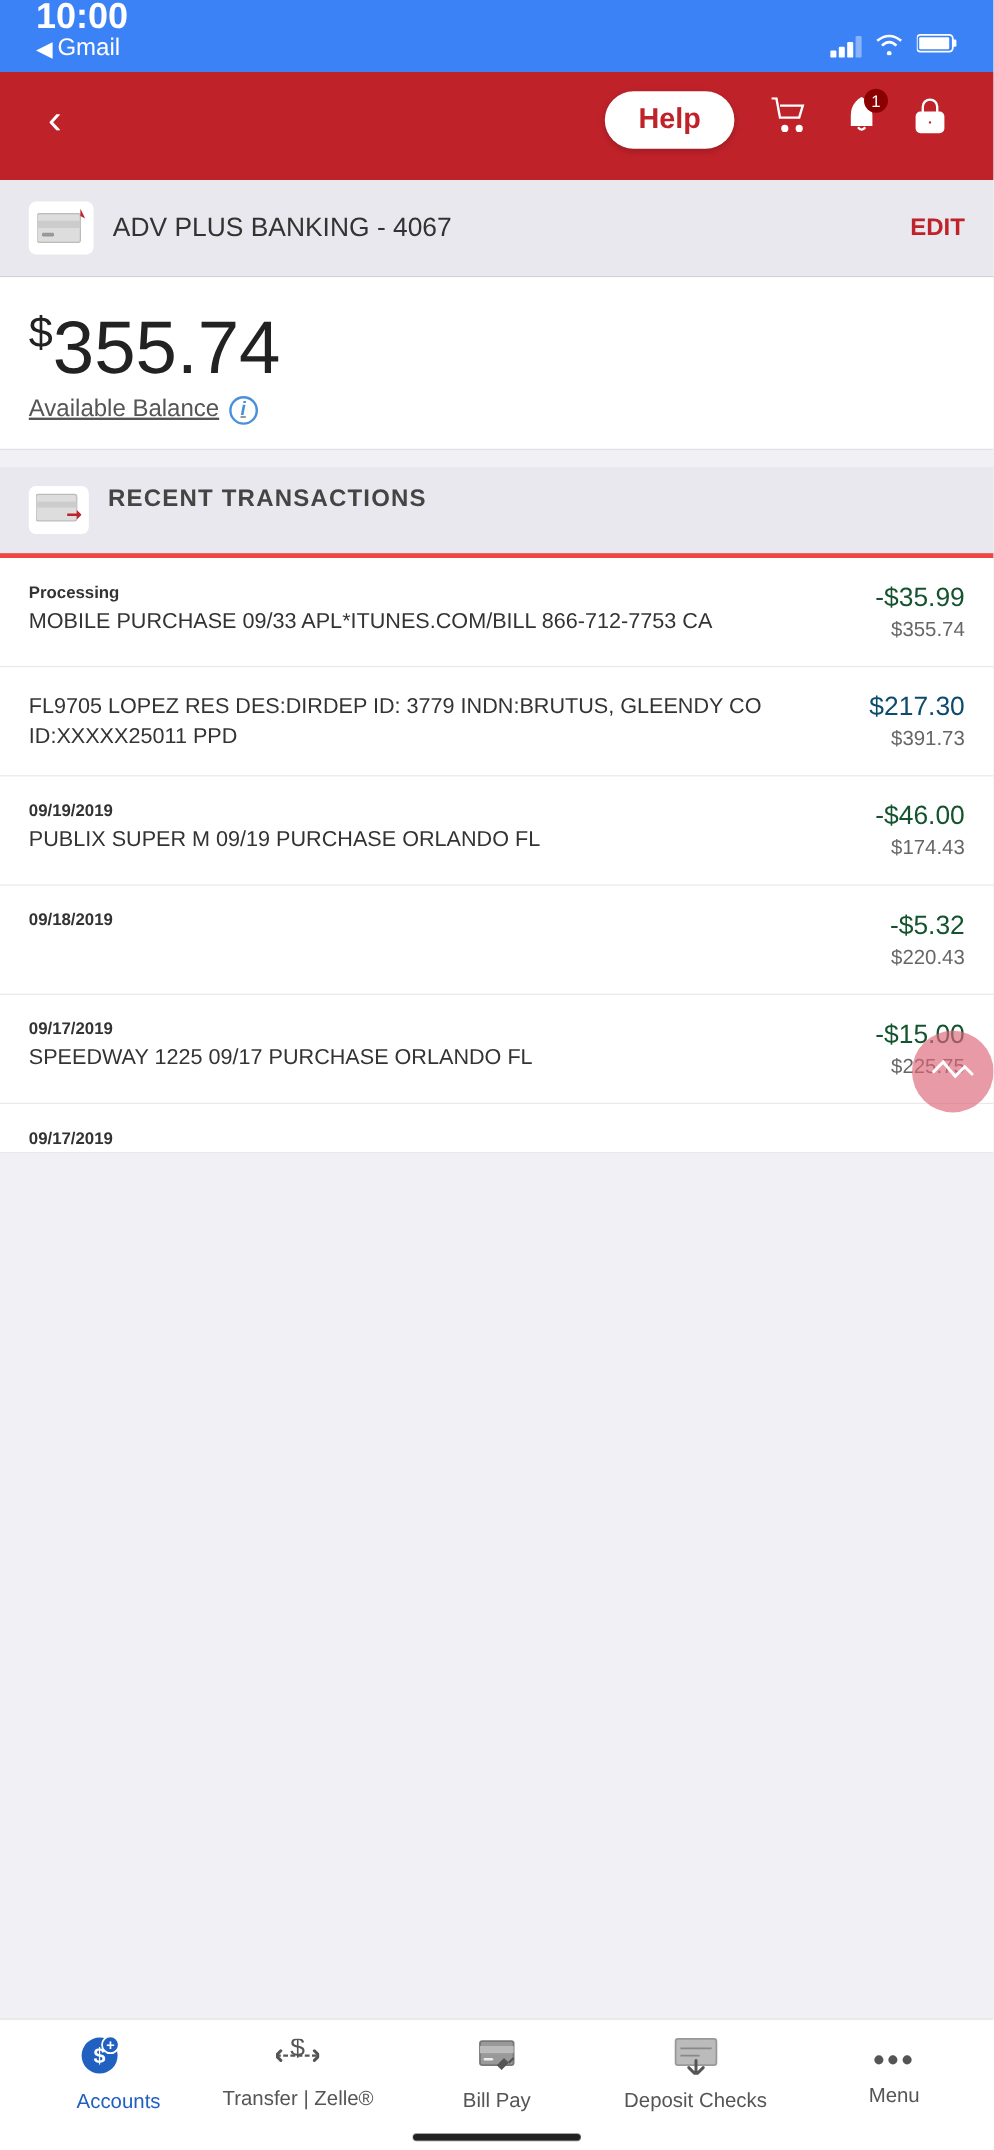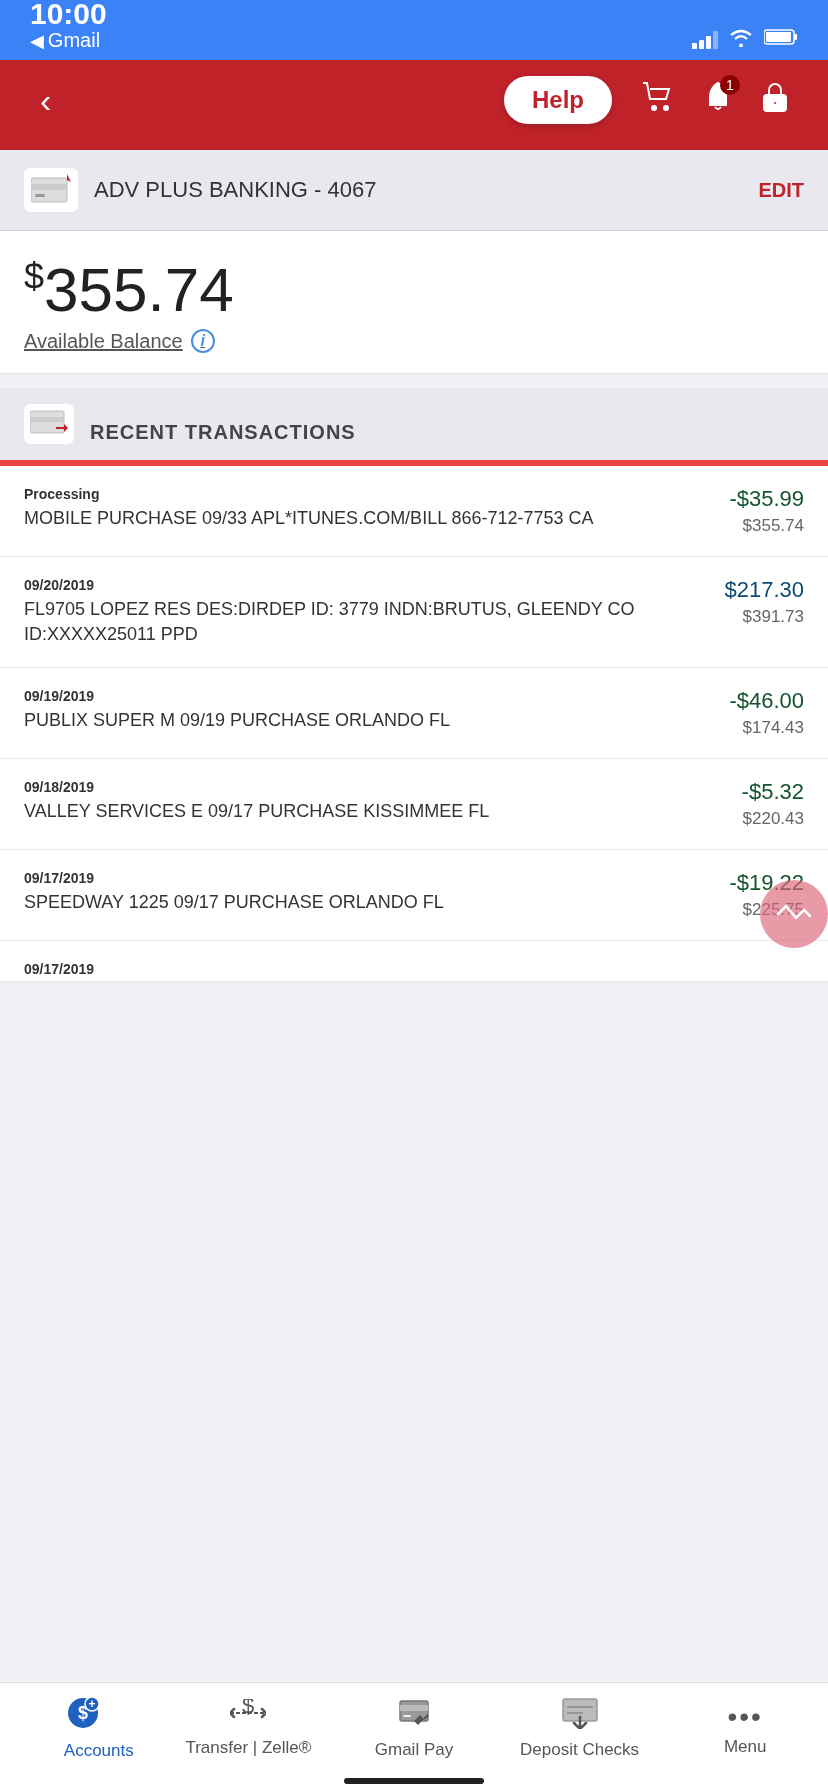--- a/index.html
+++ b/index.html
@@ -146,25 +146,25 @@
       align-items: center;
       justify-content: center;
       font-style: italic;
       font-weight: 600;
     }
 
     
     .transactions-header {
       background: #e8e8ee;
       display: flex;
-      align-items: flex-end;
+      align-items: flex-start;
       padding: 16px 24px;
       gap: 16px;
       margin-top: 14px;
-      border-bottom: 6px solid #ef4444;
+      border-bottom: 4px solid #ef4444;
     }
     .transactions-icon {
       width: 50px;
       height: 40px;
       background: white;
       border-radius: 6px;
       display: flex;
       align-items: center;
       justify-content: center;
       font-size: 20px;
@@ -379,21 +379,20 @@
       <div class="transaction-desc">MOBILE PURCHASE 09/33 APL*ITUNES.COM/BILL 866-712-7753 CA</div>
     </div>
     <div class="transaction-right">
       <div class="transaction-amount negative">-$35.99</div>
       <div class="transaction-balance">$355.74</div>
     </div>
   </div>
 
   <div class="transaction-item">
     <div class="transaction-left">
-      <div class="transaction-date">09/20/2019</div>
       <div class="transaction-desc">FL9705 LOPEZ RES DES:DIRDEP ID: 3779 INDN:BRUTUS, GLEENDY CO ID:XXXXX25011 PPD</div>
     </div>
     <div class="transaction-right">
       <div class="transaction-amount positive">$217.30</div>
       <div class="transaction-balance">$391.73</div>
     </div>
   </div>
 
   <div class="transaction-item">
     <div class="transaction-left">
@@ -402,35 +401,34 @@
     </div>
     <div class="transaction-right">
       <div class="transaction-amount negative">-$46.00</div>
       <div class="transaction-balance">$174.43</div>
     </div>
   </div>
 
   <div class="transaction-item">
     <div class="transaction-left">
       <div class="transaction-date">09/18/2019</div>
-      <div class="transaction-desc">VALLEY SERVICES E 09/17 PURCHASE KISSIMMEE FL</div>
     </div>
     <div class="transaction-right">
       <div class="transaction-amount negative">-$5.32</div>
       <div class="transaction-balance">$220.43</div>
     </div>
   </div>
 
   <div class="transaction-item transaction-last-item">
     <div class="transaction-left">
       <div class="transaction-date">09/17/2019</div>
       <div class="transaction-desc">SPEEDWAY 1225 09/17 PURCHASE ORLANDO FL</div>
     </div>
     <div class="transaction-right" style="position:relative;">
-      <div class="transaction-amount negative">-$19.22</div>
+      <div class="transaction-amount negative">-$15.00</div>
       <div class="transaction-balance">$225.75</div>
 
       <div style="
         position: absolute;
         right: -24px;
         top: 10px;
         width: 68px;
         height: 68px;
         background: rgba(220, 100, 120, 0.65);
         border-radius: 50%;
@@ -484,21 +482,21 @@
   <div class="bottom-nav-item">
     <div class="bottom-nav-icon">
       <svg width="36" height="32" viewBox="0 0 36 32">
         <rect x="4" y="4" width="28" height="20" rx="2" fill="#999" stroke="#777" stroke-width="1.5"></rect>
         <rect x="4" y="8" width="28" height="6" fill="#bbb"></rect>
         <rect x="7" y="18" width="8" height="2" rx="1" fill="#eee"></rect>
         <path d="M24 18 L28 22 L22 28 L18 24 Z" fill="#555"></path>
         <path d="M28 22 L32 18" stroke="#555" stroke-width="2"></path>
       </svg>
     </div>
-    <span class="bottom-nav-label">Gmail Pay</span>
+    <span class="bottom-nav-label">Bill Pay</span>
   </div>
 
   <div class="bottom-nav-item">
     <div class="bottom-nav-icon">
       <svg width="38" height="32" viewBox="0 0 38 32">
         <rect x="2" y="2" width="34" height="22" rx="2" fill="#bbb" stroke="#999" stroke-width="1.5"></rect>
         <line x1="6" y1="10" x2="32" y2="10" stroke="#888" stroke-width="1.5"></line>
         <line x1="6" y1="16" x2="22" y2="16" stroke="#888" stroke-width="1.5"></line>
         <path d="M19 20 L19 32 M13 26 L19 32 L25 26" stroke="#555" stroke-width="2.5" fill="none" stroke-linecap="round" stroke-linejoin="round"></path>
       </svg>

